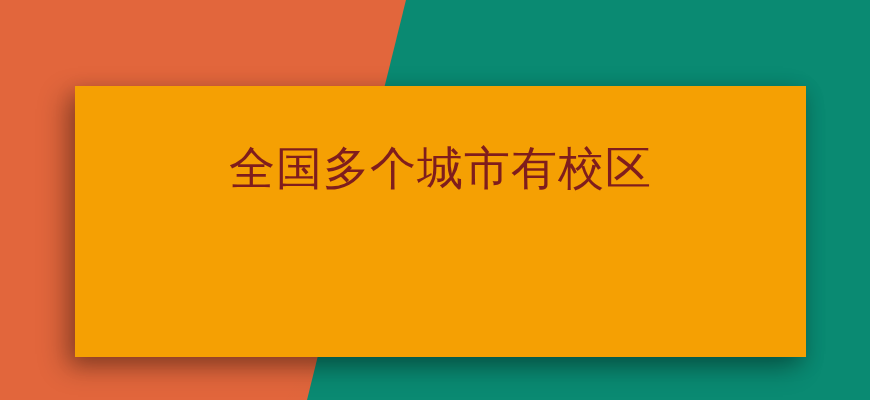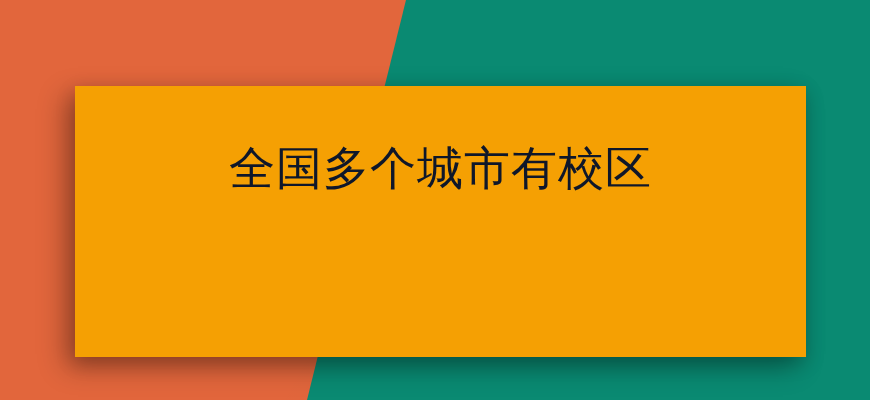--- a/index.html
+++ b/index.html
@@ -85,21 +85,21 @@
     color: #ffffff;
     font-size: 60px;
     line-height: 1.16;
     letter-spacing: 1px;
     white-space: nowrap;
     font-weight: 400;
     text-align: center;
   }
 
   .subheadline {
-    color: #0f172a;
+    color: #7f1d1d;
     font-size: 46px;
     line-height: 1.16;
     letter-spacing: 1px;
     white-space: nowrap;
     font-weight: 400;
     text-align: center;
     margin-top: 30px;
   }
 </style>
 </head>

